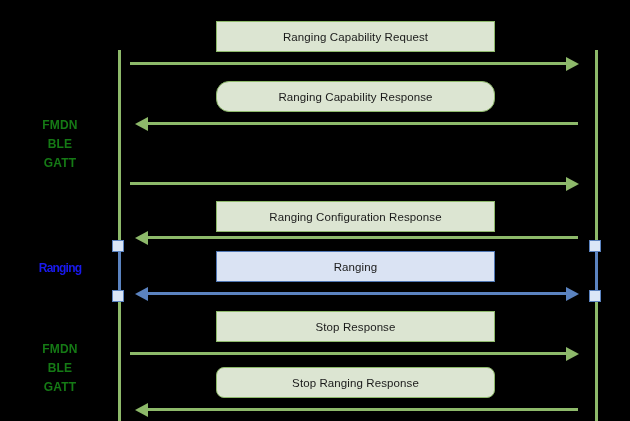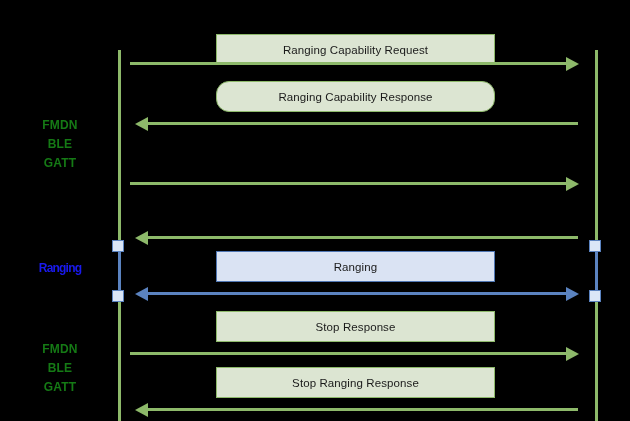--- a/index.html
+++ b/index.html
@@ -125,40 +125,41 @@
   <div class="side-label blue" style="top:259px;">
     <span>Ranging</span>
   </div>
 
   <div class="side-label green" style="top:334px;">
     <span>FMDN</span>
     <span>BLE</span>
     <span>GATT</span>
   </div>
 
-  <div class="msgbox green" style="top:34px;">Ranging Capability Request</div>
+  <div class="msgbox green" style="top:21px;">Ranging Capability Request</div>
   <div class="arrow-line green" style="left:130px; top:62px; width:436px;"></div>
   <div class="arrow-head right green" style="left:566px; top:56.5px;"></div>
 
   <div class="msgbox green" style="top:81px;border-radius:13px;">Ranging Capability Response</div>
   <div class="arrow-line green" style="left:148px; top:122px; width:430px;"></div>
   <div class="arrow-head left green" style="left:135px; top:116.5px;"></div>
 
   <div class="arrow-line green" style="left:130px; top:182px; width:436px;"></div>
   <div class="arrow-head right green" style="left:566px; top:176.5px;"></div>
 
+  <div class="msgbox green" style="top:201px;">Ranging Configuration Response</div>
   <div class="arrow-line green" style="left:148px; top:236px; width:430px;"></div>
   <div class="arrow-head left green" style="left:135px; top:230.5px;"></div>
 
   <div class="msgbox blue" style="top:251px;">Ranging</div>
   <div class="arrow-line blue" style="left:148px; top:292px; width:418px;"></div>
   <div class="arrow-head left blue" style="left:135px; top:286.5px;"></div>
   <div class="arrow-head right blue" style="left:566px; top:286.5px;"></div>
 
   <div class="msgbox green" style="top:311px;">Stop Response</div>
   <div class="arrow-line green" style="left:130px; top:352px; width:436px;"></div>
   <div class="arrow-head right green" style="left:566px; top:346.5px;"></div>
 
-  <div class="msgbox green" style="top:367px;">Stop Ranging Response</div>
+  <div class="msgbox green" style="top:367px;border-radius:8px;">Stop Ranging Response</div>
   <div class="arrow-line green" style="left:148px; top:408px; width:430px;"></div>
   <div class="arrow-head left green" style="left:135px; top:402.5px;"></div>
 
 </div>
 
 </body></html>

